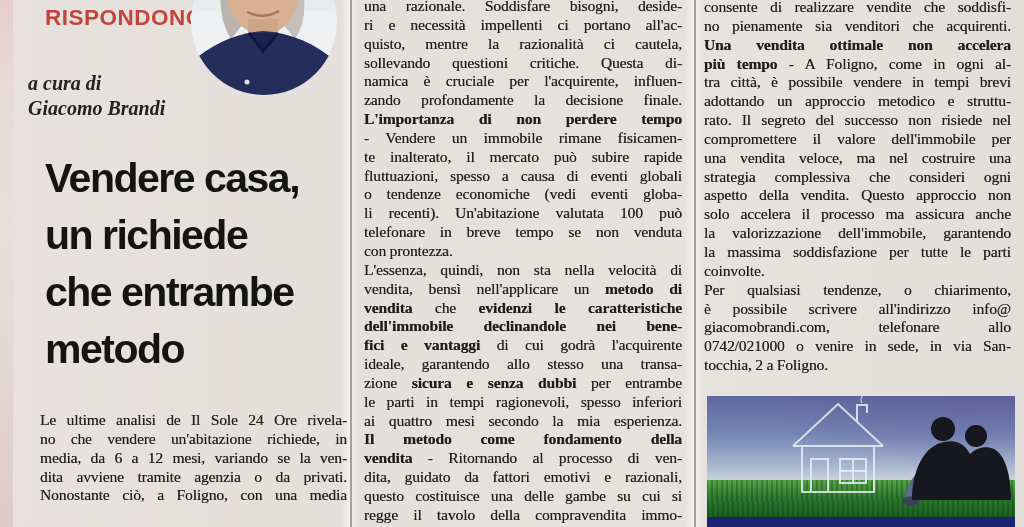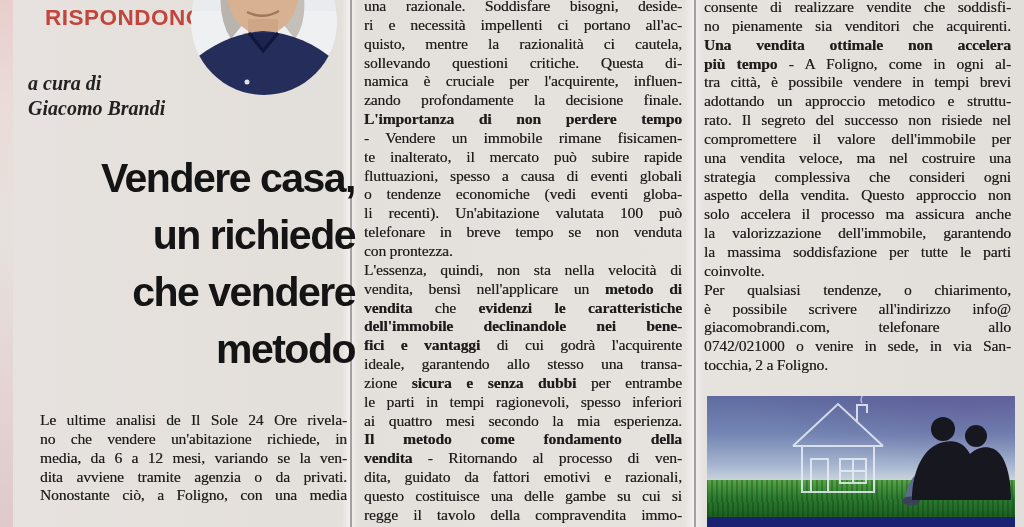--- a/index.html
+++ b/index.html
@@ -21,21 +21,21 @@
   .kicker{position:absolute;left:45px;top:5px;
         font-family:"Liberation Sans",sans-serif;font-weight:700;font-size:22.5px;
         letter-spacing:.5px;color:#c2453c;}
   
   .portrait{position:absolute;left:191px;top:-51px;width:146px;height:146px;
         border-radius:50%;overflow:hidden;}
   
   .byline{position:absolute;left:28px;top:50px;font-style:italic;font-weight:700;
         font-size:20px;line-height:25px;color:#222;margin-top:21px;}
   
-  .headline{position:absolute;left:45px;top:150px;width:310px;margin:0;text-align:right;
+  .headline{position:absolute;left:45px;top:150px;width:310px;margin:0;text-align:left;
         font-family:"Liberation Sans",sans-serif;font-weight:700;
         font-size:41px;line-height:57px;letter-spacing:-1.5px;color:#141414;}
   
   .body-text{position:absolute;text-shadow:.3px 0 0 rgba(25,25,25,.6);}
   .body-text .ln{font-size:15.5px;line-height:18.85px;height:18.85px;overflow:hidden;
         text-align:justify;text-align-last:justify;letter-spacing:-.1px;word-spacing:-.3px;}
   .body-text .ln.noj{text-align-last:left;}
   .body-text b{font-weight:700;}
   .left-body{left:40px;top:411px;width:307px;}
   .mid-body{left:364px;top:-3px;width:318px;}
@@ -83,21 +83,21 @@
     </div>
 
     <div class="byline">
       <div>a cura di</div>
       <div>Giacomo Brandi</div>
     </div>
 
     <h1 class="headline">
       <div>Vendere casa,</div>
       <div>un richiede</div>
-      <div>che vendere</div>
+      <div>che entrambe</div>
       <div>metodo</div>
     </h1>
 
     <div class="body-text left-body">
         <div class="ln"><span>Le ultime analisi de Il Sole 24 Ore rivela-</span></div>
         <div class="ln"><span>no che vendere un'abitazione richiede, in</span></div>
         <div class="ln"><span>media, da 6 a 12 mesi, variando se la ven-</span></div>
         <div class="ln"><span>dita avviene tramite agenzia o da privati.</span></div>
         <div class="ln"><span>Nonostante ciò, a Foligno, con una media</span></div>
       </div>

